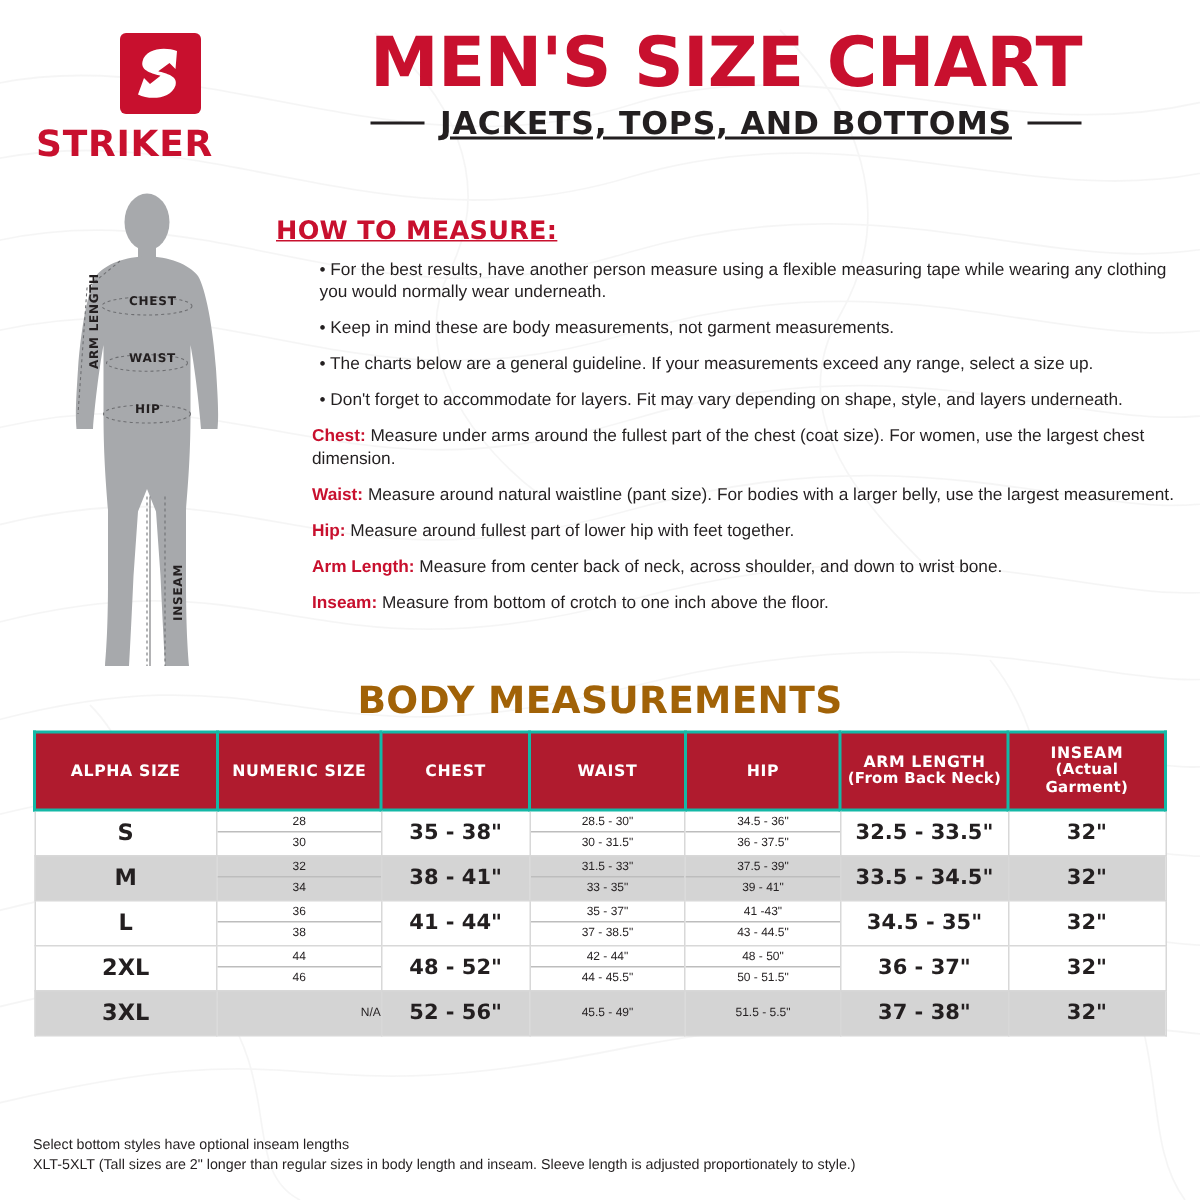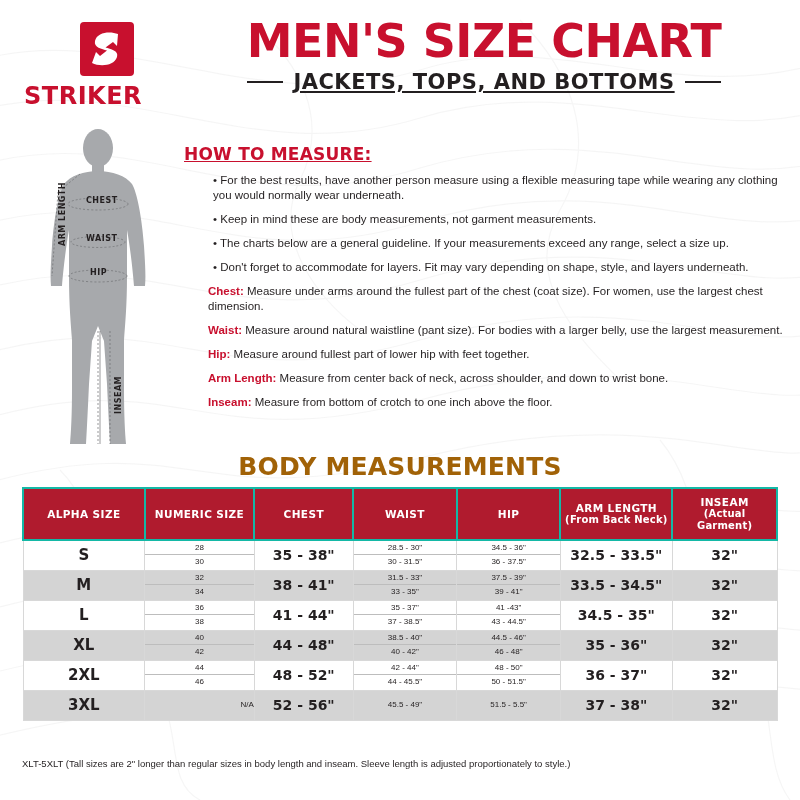--- a/index.html
+++ b/index.html
@@ -395,44 +395,20 @@
         <td class="hip">
           <div class="stack">
             <div>41 -43"</div>
             <div>43 - 44.5"</div>
           </div>
         </td>
         <td class="big arm">34.5 - 35"</td>
         <td class="big inseam">32"</td>
       </tr>
 
-      <tr class="row-dark">
-        <td class="alpha">XL</td>
-        <td class="numeric">
-          <div class="stack">
-            <div>40</div>
-            <div>42</div>
-          </div>
-        </td>
-        <td class="big chest">44 - 48"</td>
-        <td class="waist">
-          <div class="stack">
-            <div>38.5 - 40"</div>
-            <div>40 - 42"</div>
-          </div>
-        </td>
-        <td class="hip">
-          <div class="stack">
-            <div>44.5 - 46"</div>
-            <div>46 - 48"</div>
-          </div>
-        </td>
-        <td class="big arm">35 - 36"</td>
-        <td class="big inseam">32"</td>
-      </tr>
 
       <tr class="row-light">
         <td class="alpha">2XL</td>
         <td class="numeric">
           <div class="stack">
             <div>44</div>
             <div>46</div>
           </div>
         </td>
         <td class="big chest">48 - 52"</td>
@@ -466,16 +442,17 @@
         </td>
         <td class="big arm">37 - 38"</td>
         <td class="big inseam">32"</td>
       </tr>
 
 
     </tbody>
   </table>
 
   <div class="footnotes">
+    <div>Select bottom styles have optional inseam lengths</div>
     <div>XLT-5XLT (Tall sizes are 2" longer than regular sizes in body length and inseam. Sleeve length is adjusted proportionately to style.)</div>
   </div>
 
 </div>
 
 </body></html>

